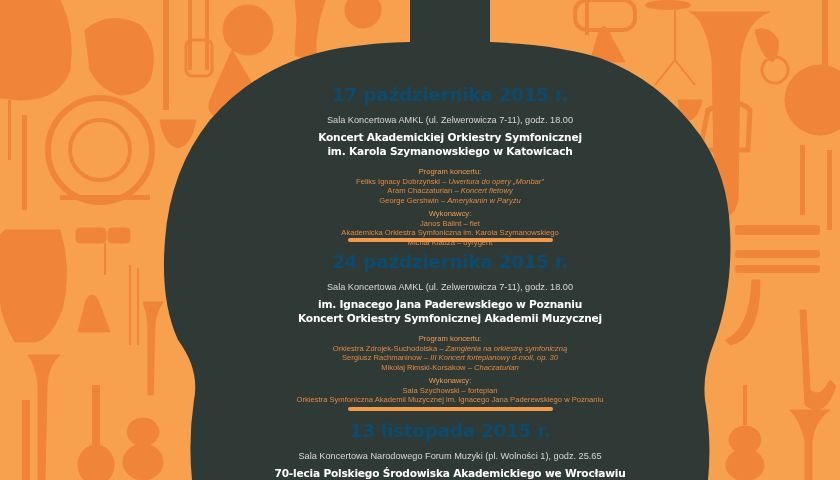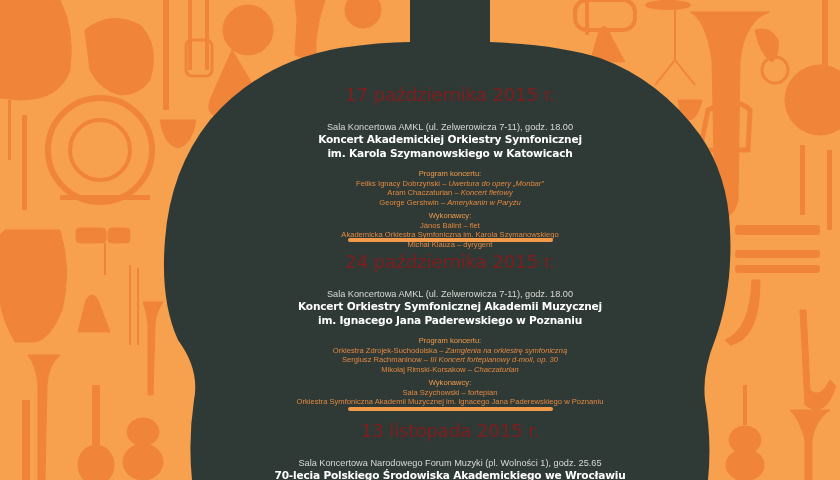--- a/index.html
+++ b/index.html
@@ -1,22 +1,22 @@
 <!DOCTYPE html>
 <html><head>
 <meta charset="utf-8">
 <style>
   html, body { margin:0; padding:0; }
   body { width:840px; height:480px; overflow:hidden; background:#f7a04e; position:relative; font-family:"Liberation Sans", sans-serif; }
   .bg-svg { position:absolute; left:0; top:0; width:840px; height:480px; }
   .content { position:absolute; left:0; top:0; width:840px; height:480px; text-align:center; }
   .concert { position:absolute; left:190px; width:520px; }
-  .date { color:#7f1d1d; font-weight:normal; font-size:18.5px; line-height:22px; letter-spacing:-0.3px; font-family:"DejaVu Sans", sans-serif; }
-  .venue { color:#d9d9d4; font-size:9.2px; line-height:12px; margin-top:15px; }
-  .title { color:#ffffff; font-weight:bold; font-size:10.6px; line-height:13.5px; font-family:"DejaVu Sans", sans-serif; letter-spacing:-0.2px; }
+  .date { color:#0c4a6e; font-weight:bold; font-size:18.5px; line-height:22px; letter-spacing:-0.3px; font-family:"DejaVu Sans", sans-serif; }
+  .venue { color:#d9d9d4; font-size:9.2px; line-height:12px; margin-top:8px; }
+  .title { color:#ffffff; font-weight:bold; font-size:10.6px; line-height:13.5px; margin-top:5px; font-family:"DejaVu Sans", sans-serif; letter-spacing:-0.2px; }
   .section-head { color:#f29a4a; font-weight:normal; font-size:7.6px; line-height:9.5px; margin-top:9px; }
   .line { color:#e3883f; font-size:7.6px; line-height:9.6px; white-space:nowrap; }
   .line i { font-style:italic; }
   .divider { position:absolute; left:348px; width:205px; height:4px; background:#f29a4a; border-radius:2px; }
 </style>
 </head>
 <body>
 
 <svg class="bg-svg" viewBox="0 0 840 480" xmlns="http://www.w3.org/2000/svg">
   <rect x="0" y="0" width="840" height="480" fill="#f7a04e"></rect>
@@ -171,22 +171,22 @@
     <div class="line">Akademicka Orkiestra Symfoniczna im. Karola Szymanowskiego</div>
     <div class="line">Michał Klauza – dyrygent</div>
   </div>
 
   <div class="divider" style="top:238px;"></div>
 
   <div class="concert" style="top:251px;">
     <div class="date">24 października 2015 r.</div>
     <div class="venue">Sala Koncertowa AMKL (ul. Zelwerowicza 7-11), godz. 18.00</div>
     <div class="title">
+      <div>im. Ignacego Jana Paderewskiego w Poznaniu</div>
       <div>Koncert Orkiestry Symfonicznej Akademii Muzycznej</div>
-      <div>im. Ignacego Jana Paderewskiego w Poznaniu</div>
     </div>
     <div class="section-head">Program koncertu:</div>
     <div class="line"><span>Orkiestra Zdrojek-Suchodolska</span><span> – </span><i>Zamglenia na orkiestrę symfoniczną</i></div>
     <div class="line"><span>Sergiusz Rachmaninow</span><span> – </span><i>III Koncert fortepianowy d-moll, op. 30</i></div>
     <div class="line"><span>Mikołaj Rimski-Korsakow</span><span> – </span><i>Chaczaturian</i></div>
     <div class="section-head" style="margin-top:4px;">Wykonawcy:</div>
     <div class="line">Sala Szychowski – fortepian</div>
     <div class="line">Orkiestra Symfoniczna Akademii Muzycznej im. Ignacego Jana Paderewskiego w Poznaniu</div>
   </div>
 

